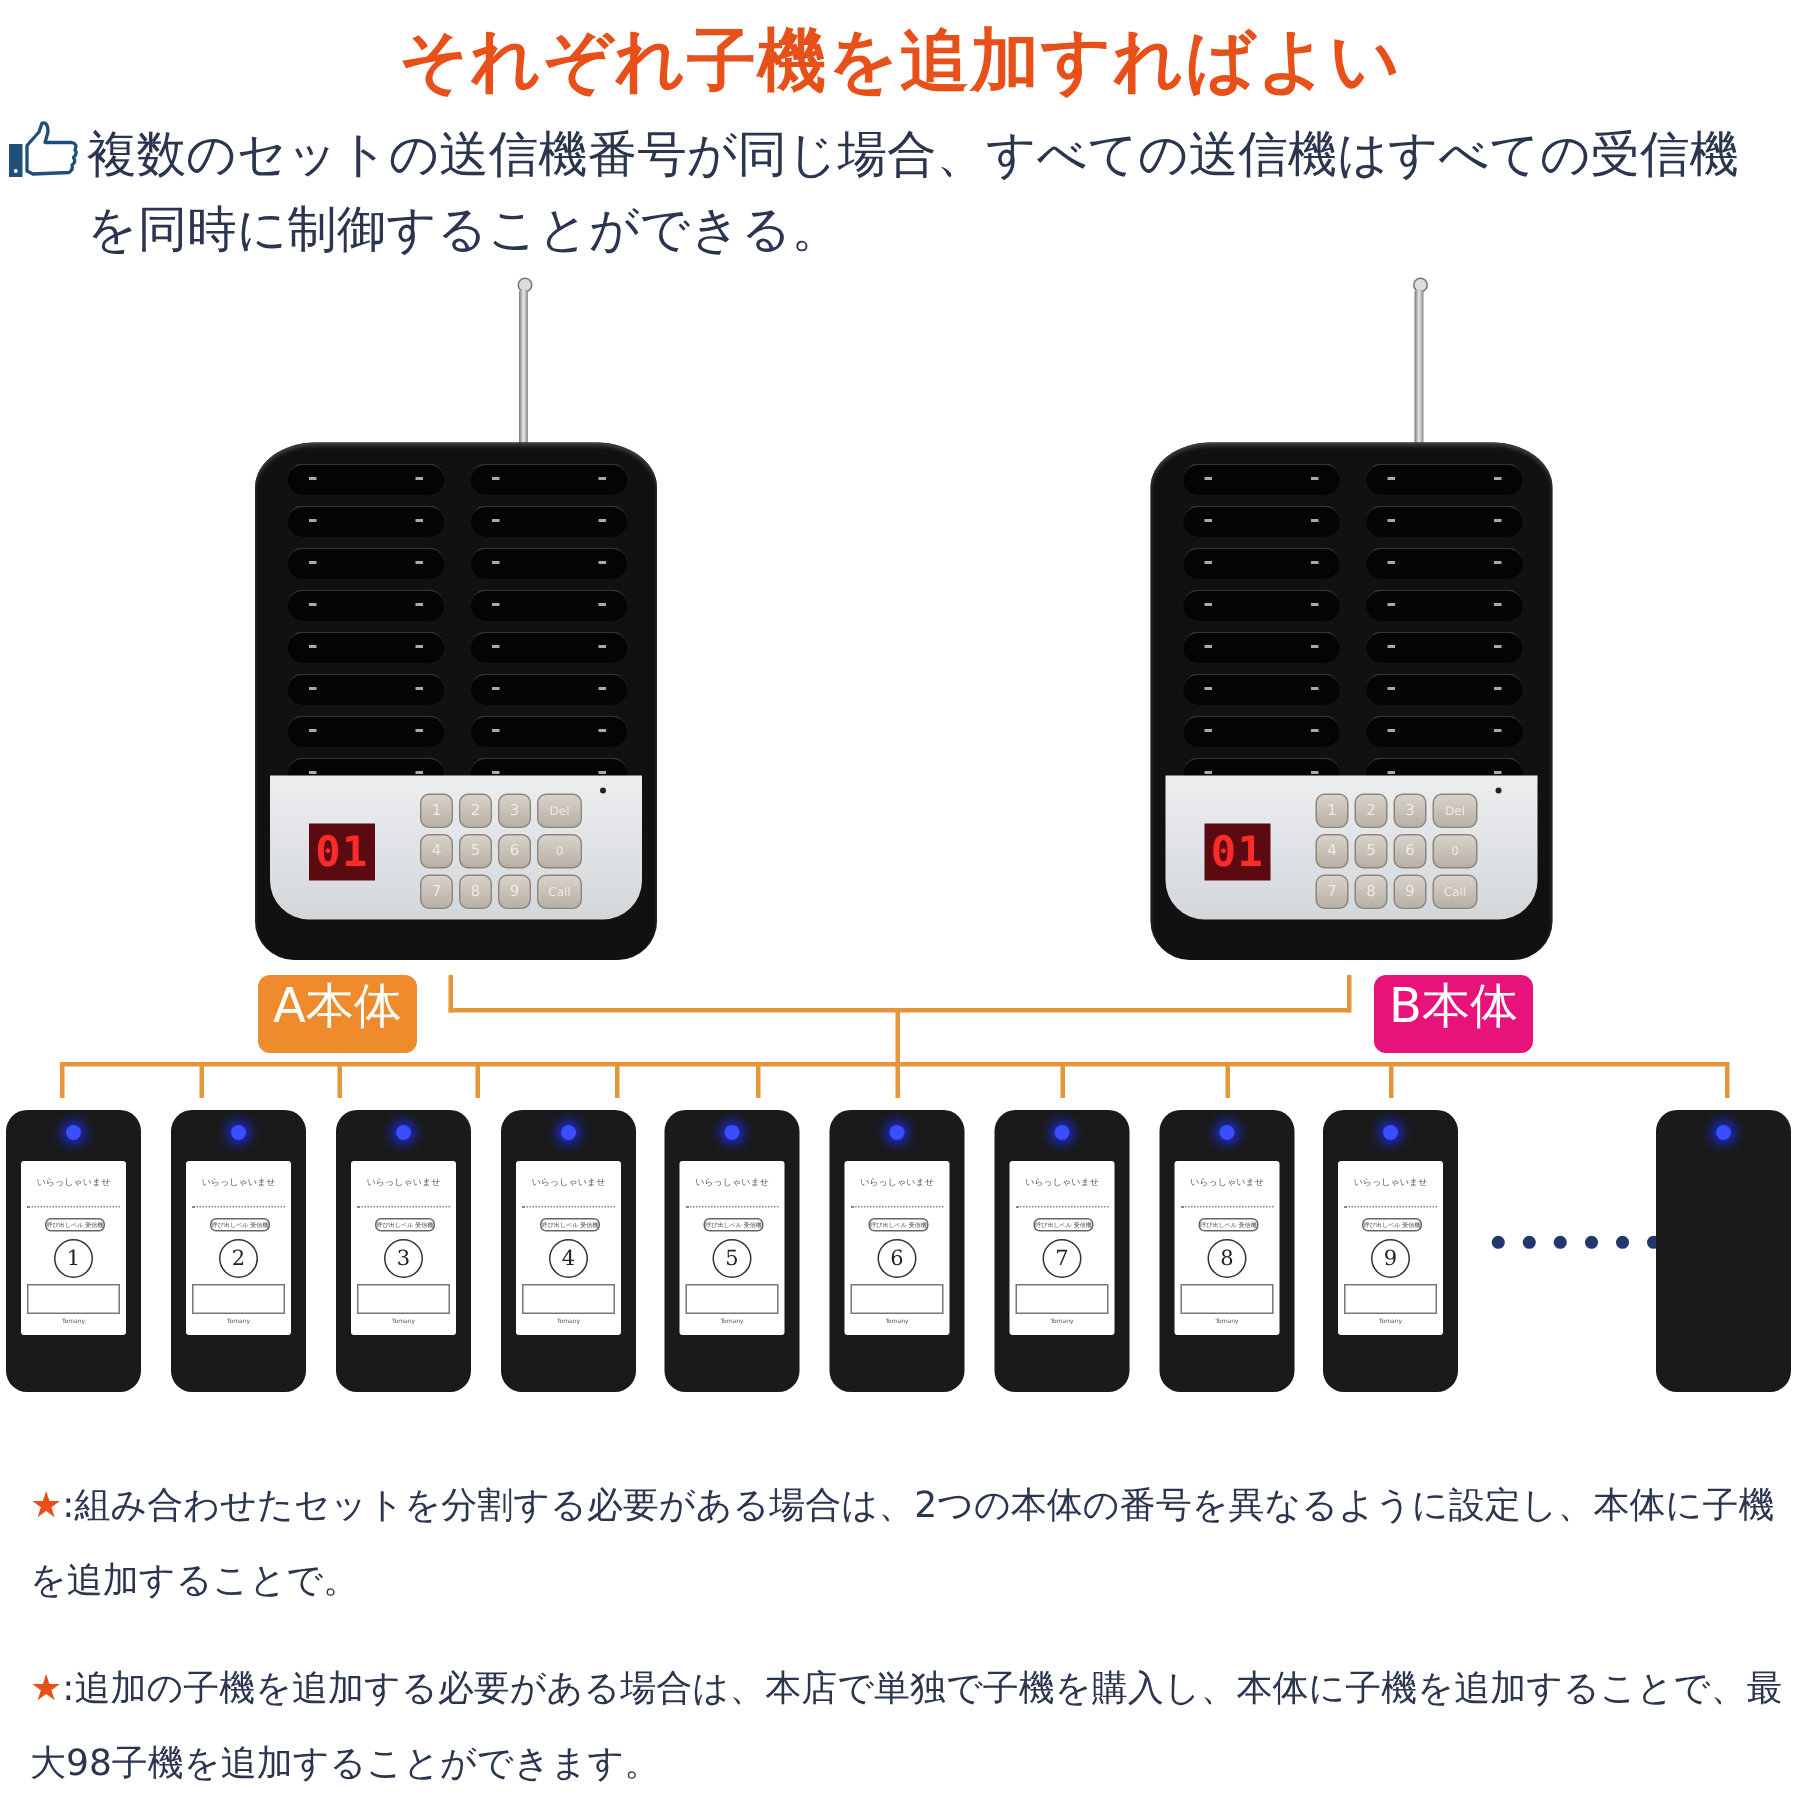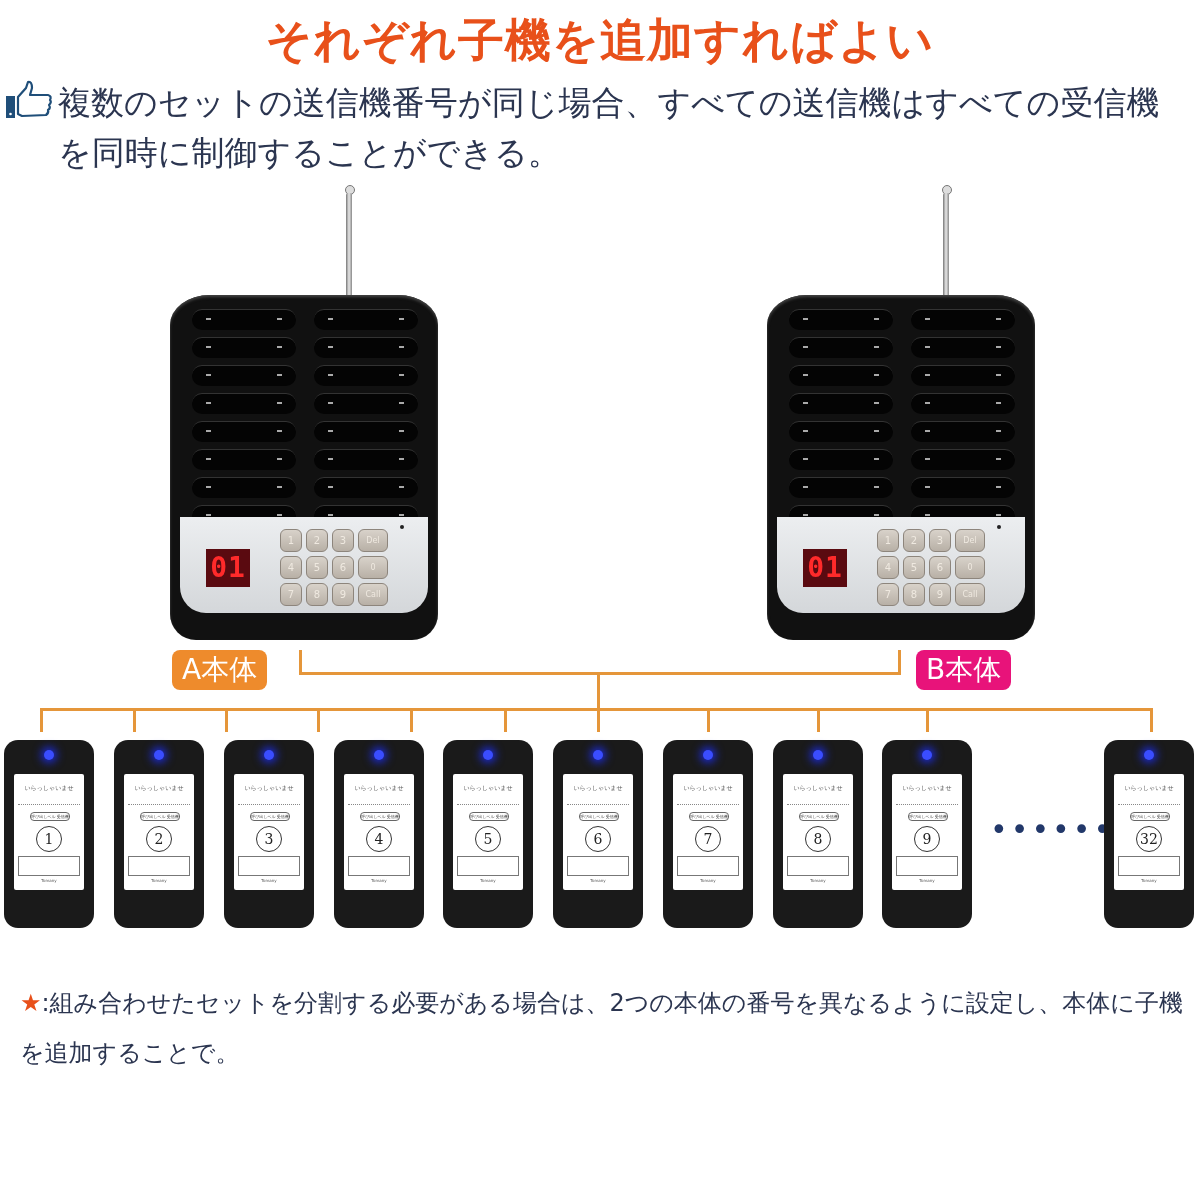--- a/index.html
+++ b/index.html
@@ -30,21 +30,21 @@
   .led { position: absolute; left: 26px; top: 32px; width: 44px; height: 38px; background: #5a0a10;
          color: #ff2a2a; font-family: "DejaVu Sans Mono", monospace; font-size: 28px; font-weight: bold;
          text-align: center; line-height: 38px; letter-spacing: 1px; }
   .keys { position: absolute; left: 100px; top: 12px; display: grid; grid-template-columns: repeat(4, 22px);
           column-gap: 4px; row-gap: 4px; }
   .key { height: 21px; background: linear-gradient(180deg,#d8d2ca,#b8b0a6); border-radius: 6px;
          border: 1px solid #8d857c; font-size: 10px; color: #efe9e0; text-align: center; line-height: 21px; }
   .key.wide { width: 28px; font-size: 8px; }
   .dot { position: absolute; right: 24px; top: 8px; width: 4px; height: 4px; border-radius: 50%; background: #222; }
 
-  .badge { height: 40px; line-height: 40px; padding: 0 10px; border-radius: 8px; color: #fff; font-size: 28px; }
+  .badge { height: 52px; line-height: 40px; padding: 0 10px; border-radius: 8px; color: #fff; font-size: 32px; }
 
   .line { background: #e5963a; }
 
   
   .pager { width: 90px; height: 188px; background: #1a1a1a; border-radius: 14px; }
   .pager .blue { position: absolute; left: 40px; top: 10px; width: 10px; height: 10px; border-radius: 50%;
                  background: #3a4dff; box-shadow: 0 0 8px 3px #1c2bd0; }
   .pager .screen { position: absolute; left: 10px; top: 34px; width: 70px; height: 116px; background: #fff;
                    border-radius: 2px; }
   .screen .greet { position: absolute; left: 0; width: 70px; top: 10px; text-align: center; font-size: 6px; color: #555; }
@@ -283,27 +283,22 @@
     <div class="num">9</div>
     <div class="note"></div>
     <div class="brand">Tomany</div>
   </div>
 </div>
 
 <div class="abs dots">••••••</div>
 
 <div class="abs pager" style="left:1104px; top:740px;">
   <div class="blue"></div>
-  <div class="screen">
-    <div class="greet">いらっしゃいませ</div>
-    <div class="dash"></div>
-    <div class="pill">呼び出しベル 受信機</div>
-    <div class="num">32</div>
-    <div class="note"></div>
-    <div class="brand">Tomany</div>
-  </div>
 </div>
 
 <div class="abs notes">
   <p>
     <span class="star">★</span><span>:組み合わせたセットを分割する必要がある場合は、2つの本体の番号を異なるように設定し、本体に子機を追加することで。</span>
   </p>
+  <p>
+    <span class="star">★</span><span>:追加の子機を追加する必要がある場合は、本店で単独で子機を購入し、本体に子機を追加することで、最大98子機を追加することができます。</span>
+  </p>
 </div>
 
 </body></html>

